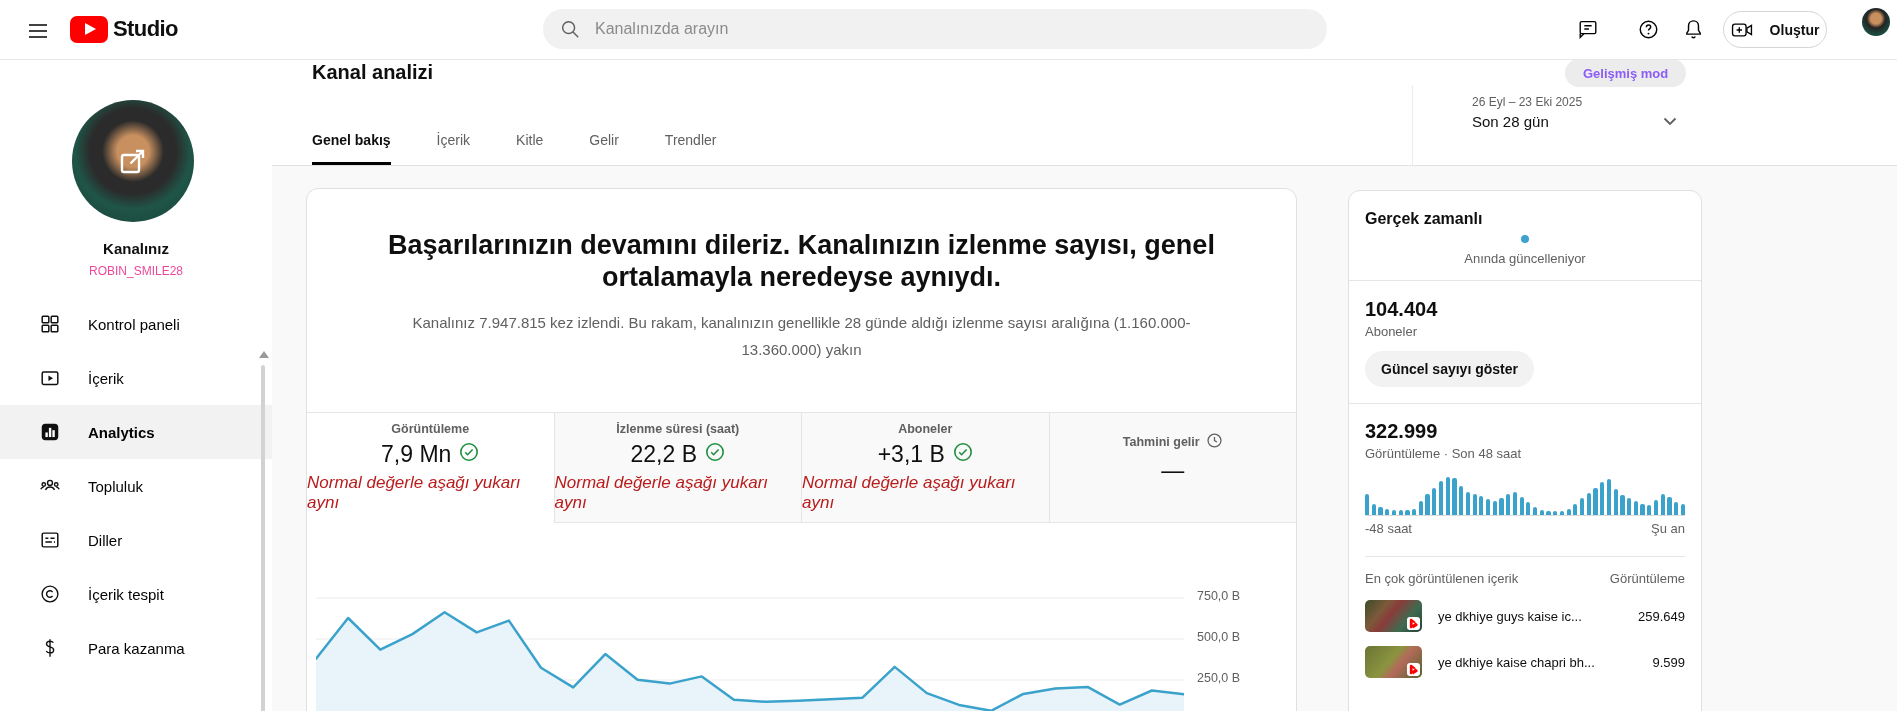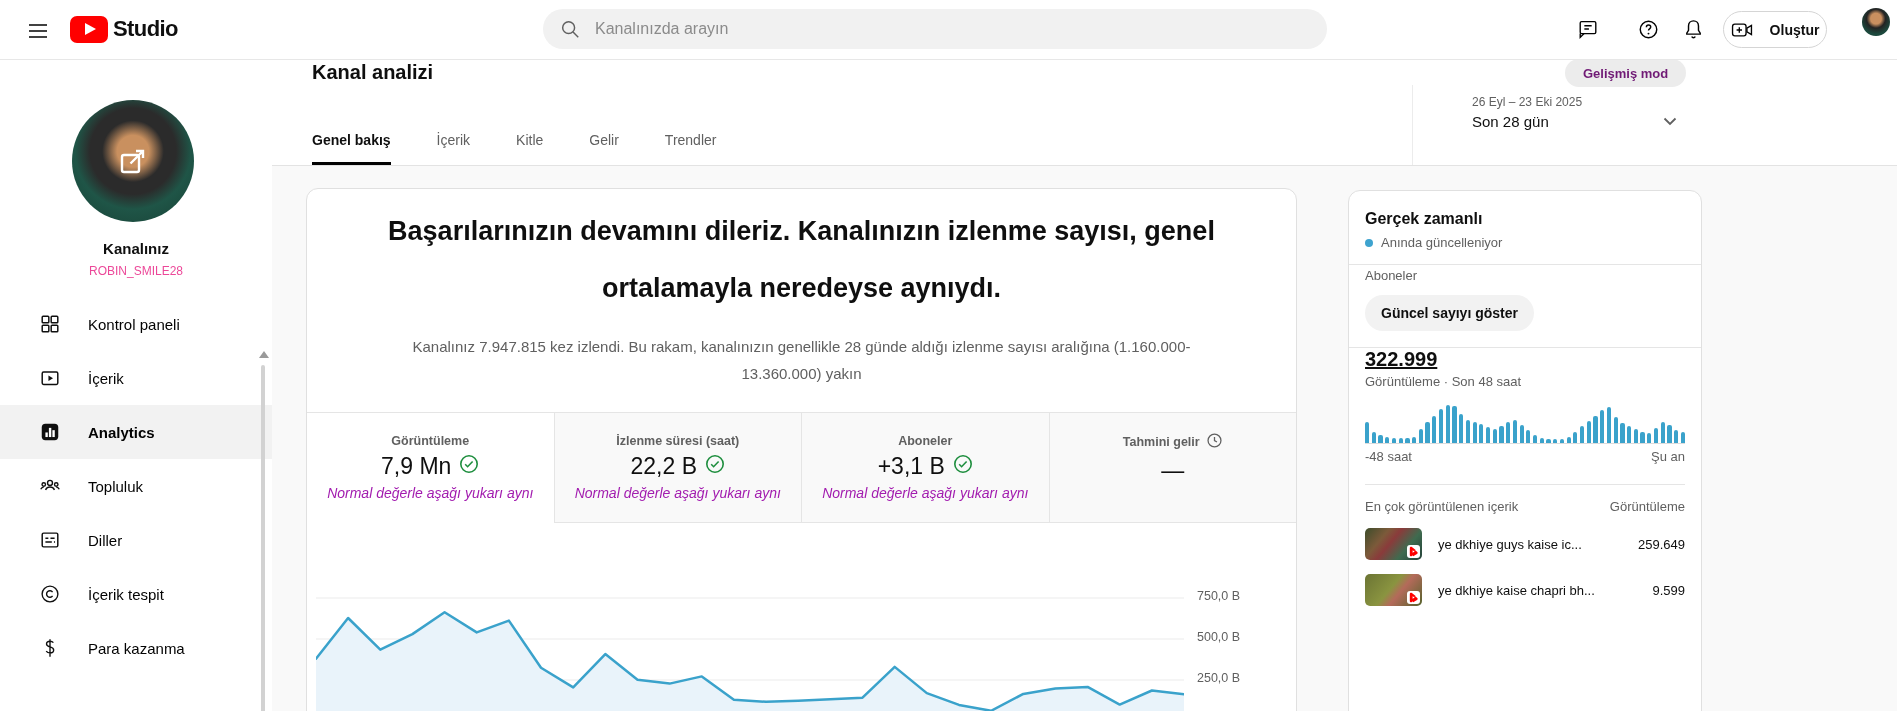--- a/index.html
+++ b/index.html
@@ -36,54 +36,54 @@
   .menu-item.active{background:#f2f2f2;}
   .menu-item.active .mi-label{font-weight:700;}
   .mi-icon{width:24px;height:24px;display:flex;align-items:center;justify-content:center;}
   .side-scroll-thumb{position:absolute;left:261px;top:306px;width:4px;height:374px;background:#d2d2d2;border-radius:2px;}
   .side-arrow{position:absolute;left:259px;width:0;height:0;border-left:5px solid transparent;border-right:5px solid transparent;}
   .side-arrow.up{top:292px;border-bottom:7px solid #9a9a9a;}
   
   .band{position:absolute;left:272px;top:59px;width:1625px;height:106px;background:#fff;border-bottom:1px solid #e3e3e3;z-index:10;}
   .page-title{position:absolute;left:40px;top:2px;font-size:20px;font-weight:700;color:#0f0f0f;}
   .adv-pill{position:absolute;left:1293px;top:0;height:28px;padding:0 18px;background:#ececec;border:none;border-radius:15px;
-    font-family:inherit;font-size:13px;font-weight:700;color:#701a75;display:flex;align-items:center;cursor:pointer;}
+    font-family:inherit;font-size:13px;font-weight:700;color:#8b5cf6;display:flex;align-items:center;cursor:pointer;}
   .tabs{position:absolute;left:40px;bottom:0;display:flex;gap:46px;height:42px;align-items:flex-end;}
   .tab{font-size:14px;color:#606060;padding-bottom:14px;border-bottom:3px solid transparent;cursor:pointer;white-space:nowrap;}
   .tab.active{color:#0f0f0f;font-weight:700;border-bottom-color:#030303;}
   .date-block{position:absolute;left:1140px;top:26px;width:485px;height:80px;border-left:1px solid #ececec;cursor:pointer;}
   .date-range{position:absolute;left:59px;top:10px;font-size:12px;color:#606060;}
   .date-preset{position:absolute;left:59px;top:28px;font-size:15px;color:#0f0f0f;}
   .date-chevron{position:absolute;left:245px;top:24px;}
   
   .content{position:absolute;left:272px;top:165px;width:1625px;bottom:0;background:#f9f9f9;overflow:hidden;}
   .card{position:absolute;background:#fff;border:1px solid #e0e0e0;border-radius:12px;box-sizing:border-box;overflow:hidden;}
   .main-card{left:34px;top:23px;width:991px;height:620px;}
-  .headline{margin:14px 70px 0;text-align:center;font-size:27px;font-weight:700;line-height:57px;color:#0f0f0f;}
+  .headline{margin:40px 70px 0;text-align:center;font-size:27px;font-weight:700;line-height:32px;color:#0f0f0f;}
   .subtitle{margin:16px 90px 0;text-align:center;font-size:15px;line-height:27px;color:#606060;}
   .metrics{position:absolute;left:0;top:223px;width:100%;height:109px;display:flex;border-top:1px solid #e5e5e5;border-bottom:1px solid #e5e5e5;}
   .metric{flex:1;background:#f9f9f9;border-left:1px solid #e5e5e5;display:flex;flex-direction:column;align-items:center;justify-content:center;gap:5px;cursor:pointer;}
   .metric:first-child{border-left:none;}
   .metric.selected{background:#fff;border-bottom:1px solid #fff;margin-bottom:-1px;}
   .m-label{font-size:12.5px;font-weight:700;color:#606060;display:flex;align-items:center;gap:6px;}
   .m-value{font-size:23px;color:#0f0f0f;display:flex;align-items:center;gap:8px;text-align:right;}
-  .m-note{font-size:14px;font-style:italic;color:#a21caf;min-height:15px;}
+  .m-note{font-size:17px;font-style:italic;color:#b91c1c;min-height:15px;}
   .chart-wrap{position:absolute;left:9px;top:367px;width:868px;height:166px;}
   .ytick{position:absolute;left:890px;width:62px;text-align:left;font-size:12.5px;color:#606060;}
   
   .rt-card{left:1076px;top:25px;width:354px;height:640px;padding:0 16px;box-sizing:border-box;}
   .rt-head{margin-top:19px;font-size:16px;font-weight:700;color:#0f0f0f;}
-  .rt-live{margin-top:7px;display:flex;align-items:center;gap:8px;font-size:13px;color:#606060;}
+  .rt-live{margin-top:7px;display:flex;align-items:center;gap:8px;font-size:13px;color:#606060;flex-direction:column;}
   .live-dot{width:8px;height:8px;border-radius:50%;background:#3ea3cf;}
   .rt-div{border-top:1px solid #e5e5e5;margin:0 -16px;}
   .rt-sub-val{margin-top:17px;font-size:20px;font-weight:700;color:#0f0f0f;}
   .rt-sub-label{margin-top:3px;font-size:13px;color:#606060;}
   .rt-btn{margin-top:12px;height:36px;padding:0 16px;background:#f2f2f2;border:none;border-radius:18px;
     font-family:inherit;font-size:14px;font-weight:700;color:#0f0f0f;cursor:pointer;}
-  .rt-views-val{font-size:20px;font-weight:700;color:#0f0f0f;text-decoration:underline;}
+  .rt-views-val{margin-top:16px;font-size:20px;font-weight:700;color:#0f0f0f;}
   .rt-views-label{margin-top:3px;font-size:13px;color:#606060;}
   .rt-bars{margin-top:14px;height:40px;display:flex;align-items:flex-end;justify-content:space-between;border-bottom:1px solid #dcdcdc;}
   .rt-bar{width:4.2px;background:#3aa2cb;border-radius:2px 2px 0 0;}
   .rt-axis{margin-top:5px;display:flex;justify-content:space-between;font-size:13px;color:#606060;}
   .rt-list-head{margin-top:20px;padding-top:14px;display:flex;justify-content:space-between;font-size:13px;color:#606060;}
   .video-row{margin-top:14px;display:flex;align-items:center;gap:16px;cursor:pointer;}
   .v-thumb{position:relative;width:57px;height:32px;border-radius:5px;flex:none;}
   .v-thumb.t0{background:linear-gradient(130deg,#3c4c2a 0%,#7c5a3a 30%,#8a3b3b 45%,#3f6b4f 70%,#25423a 100%);}
   .v-thumb.t1{background:linear-gradient(130deg,#6b7434 0%,#8a9440 45%,#b46a5a 60%,#55632c 100%);}
   .v-badge{position:absolute;right:2px;bottom:2px;width:13px;height:13px;background:#fff;border-radius:3px;display:flex;align-items:center;justify-content:center;}
@@ -325,20 +325,21 @@
       </div>
   </div>
 
   <div class="card rt-card">
     <div class="rt-head">Gerçek zamanlı</div>
     <div class="rt-live">
       <span class="live-dot"></span>
       <span>Anında güncelleniyor</span>
     </div>
     <div class="rt-div" style="margin-top:14px;"></div>
+    <div class="rt-sub-val">104.404</div>
     <div class="rt-sub-label">Aboneler</div>
     <button class="rt-btn">Güncel sayıyı göster</button>
     <div class="rt-div" style="margin-top:16px;"></div>
     <div class="rt-views-val">322.999</div>
     <div class="rt-views-label">Görüntüleme · Son 48 saat</div>
     <div class="rt-bars" id="rt-bars">
         <span class="rt-bar" style="height: 21px;"></span>
         <span class="rt-bar" style="height: 11px;"></span>
         <span class="rt-bar" style="height: 8px;"></span>
         <span class="rt-bar" style="height: 6px;"></span>

